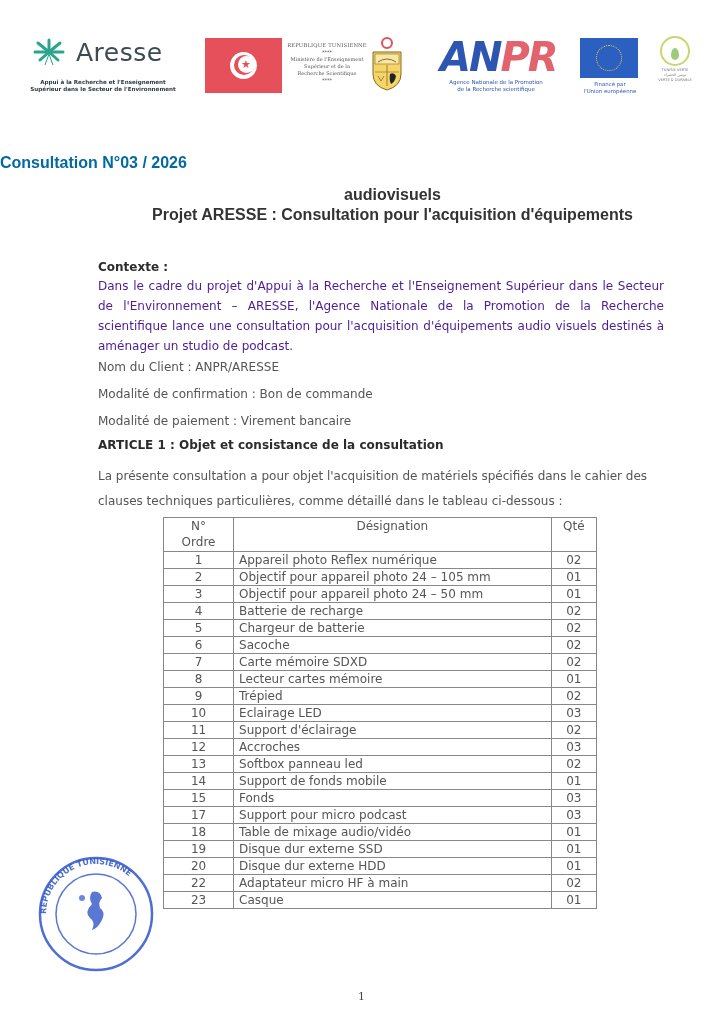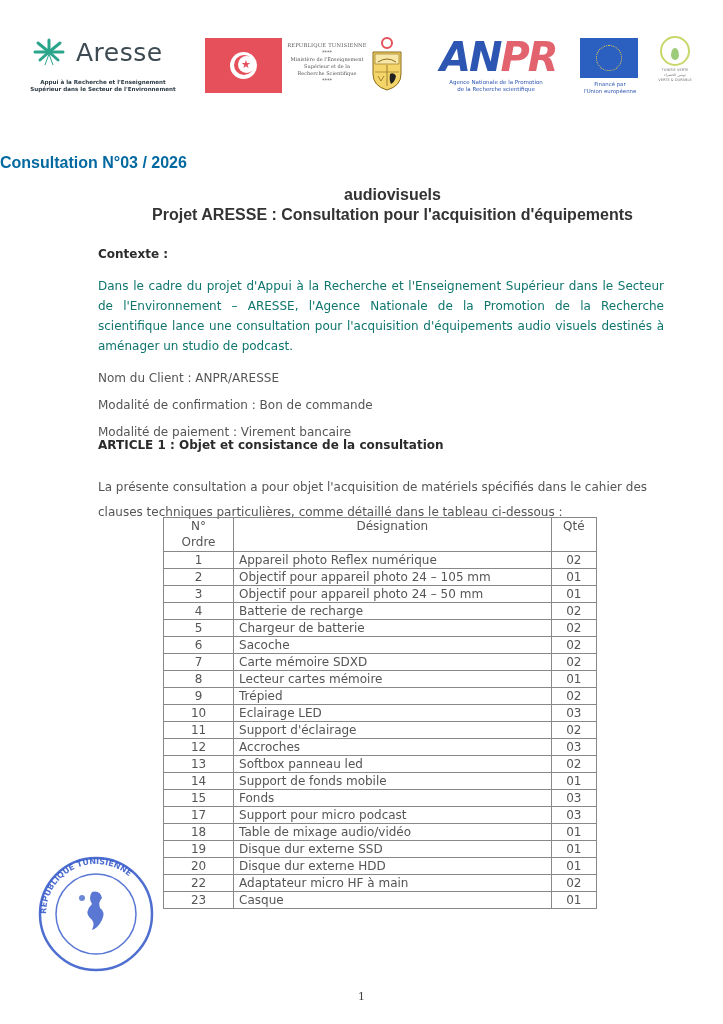--- a/index.html
+++ b/index.html
@@ -38,22 +38,22 @@
   .tv-ring { width: 30px; height: 30px; border-radius: 50%; border: 2px solid #c9d76a; margin: 0 auto; position: relative; box-sizing: border-box; }
   .tv-leaf { position: absolute; left: 9px; top: 10px; width: 8px; height: 12px; border-radius: 50% 50% 50% 50% / 60% 60% 40% 40%; background: #9ccc7a; }
   .tv-sub { font-size: 3.6px; line-height: 5px; color: #777; text-align: center; margin-top: 2px; }
 
   
   .title1 { position: absolute; top: 154px; left: 0; width: 723px; text-align: left; font-family: "Liberation Sans", sans-serif; font-weight: bold; font-size: 16px; color: #0369a1; }
   .title2 { position: absolute; top: 185px; left: 120px; width: 545px; text-align: center; font-family: "Liberation Sans", sans-serif; font-weight: bold; font-size: 16px; line-height: 20px; color: #333; }
 
   
   .section-h { position: absolute; left: 98px; font-weight: bold; font-size: 12px; color: #2b2b2b; }
-  .para { position: absolute; left: 98px; width: 566px; font-size: 12px; line-height: 20px; color: #0f766e; text-align: justify; }
-  .line { position: absolute; left: 98px; font-size: 12px; color: #555; margin-top: 11px; }
+  .para { position: absolute; left: 98px; width: 566px; font-size: 12px; line-height: 20px; color: #4c1d95; text-align: justify; }
+  .line { position: absolute; left: 98px; font-size: 12px; color: #555; }
 
   
   .tbl { position: absolute; left: 163px; top: 517px; width: 434px; border-collapse: collapse; font-size: 12px; color: #555; }
   .tbl th, .tbl td { border: 1px solid #888; padding: 0; }
   .tbl th { font-weight: normal; height: 33px; vertical-align: top; line-height: 16px; }
   .tbl td { height: 16px; line-height: 15px; }
   .tbl .c-no { width: 70px; text-align: center; }
   .tbl .c-des { width: 318px; text-align: left; padding-left: 5px; }
   .tbl .c-qte { width: 45px; text-align: center; }
   .tbl th.c-des { text-align: center; padding-left: 0; }
@@ -143,21 +143,21 @@
     </div>
   </div>
 </div>
 
 <div class="title1">Consultation N°03 / 2026</div>
 <div class="title2">
   <div>audiovisuels</div>
   <div>Projet ARESSE : Consultation pour l'acquisition d'équipements</div>
 </div>
 
-<div class="section-h" style="top:247px;">Contexte :</div>
+<div class="section-h" style="top:260px;">Contexte :</div>
 <div class="para" style="top:276px;">Dans le cadre du projet d'Appui à la Recherche et l'Enseignement Supérieur dans le Secteur de l'Environnement – ARESSE, l'Agence Nationale de la Promotion de la Recherche scientifique lance une consultation pour l'acquisition d'équipements audio visuels destinés à aménager un studio de podcast.</div>
 <div class="line" style="top:360px;">Nom du Client : ANPR/ARESSE</div>
 <div class="line" style="top:387px;">Modalité de confirmation : Bon de commande</div>
 <div class="line" style="top:414px;">Modalité de paiement : Virement bancaire</div>
 
 <div class="section-h" style="top:438px;">ARTICLE 1 : Objet et consistance de la consultation</div>
 <div class="line" style="top:469px;">La présente consultation a pour objet l'acquisition de matériels spécifiés dans le cahier des</div>
 <div class="line" style="top:494px;">clauses techniques particulières, comme détaillé dans le tableau ci-dessous :</div>
 
 <table class="tbl">

